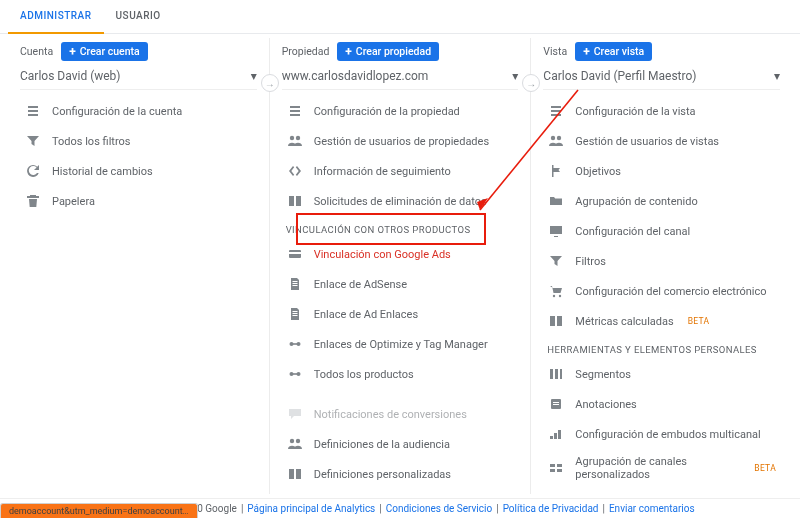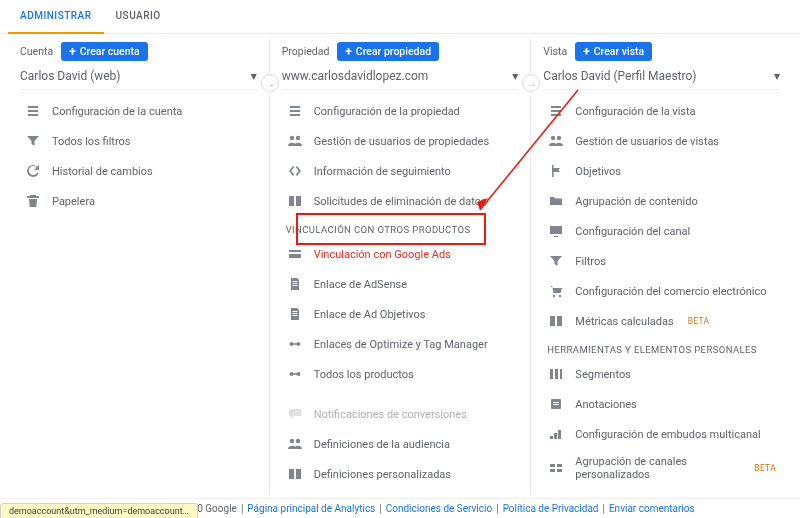--- a/index.html
+++ b/index.html
@@ -41,21 +41,21 @@
   .ic { width:18px; height:18px; display:flex; align-items:center; justify-content:center; flex:0 0 18px;}
   .ic svg { width:16px; height:16px; fill:#80868b; }
   .ic.dim svg { fill:#c0c4c9; }
 
   
   .highlight-box { position:absolute; border:2px solid #e81c0c; pointer-events:none; }
 
   
   .footer { position:absolute; left:0; right:0; bottom:0; font-size:10px; color:#5f6368; border-top:1px solid #eee; padding:4px 6px; display:flex; align-items:center; gap:4px; background:#fff;}
   .footer a { color:#1a73e8; text-decoration:none; cursor:pointer;}
-  .tabstub { position:absolute; left:0; bottom:0; background:#fef9c3; border:1px solid #d0d0d0; border-bottom:none; border-radius:3px 3px 0 0; font-size:9px; padding:2px 8px; color:#3c4043; max-width:230px; white-space:nowrap; overflow:hidden; text-overflow:ellipsis;}
+  .tabstub { position:absolute; left:0; bottom:0; background:#f97316; border:1px solid #d0d0d0; border-bottom:none; border-radius:3px 3px 0 0; font-size:9px; padding:2px 8px; color:#3c4043; max-width:230px; white-space:nowrap; overflow:hidden; text-overflow:ellipsis;}
   .col .scroll { height:405px; overflow:hidden; }
 </style>
 </head>
 <body>
 
 <svg width="0" height="0" style="position:absolute">
   <defs>
     <g id="i-settings">
         <path d="M3 3h10v2H3zM3 7h10v2H3zM3 11h10v2H3z"></path>
       </g>
@@ -253,21 +253,21 @@
             </svg>
           </span>
           <span>Enlace de AdSense</span>
         </div>
       <div class="item">
           <span class="ic">
             <svg viewBox="0 0 16 16">
               <use href="#i-doc"></use>
             </svg>
           </span>
-          <span>Enlace de Ad Objetivos</span>
+          <span>Enlace de Ad Enlaces</span>
         </div>
       <div class="item">
           <span class="ic">
             <svg viewBox="0 0 16 16">
               <use href="#i-link"></use>
             </svg>
           </span>
           <span>Enlaces de Optimize y Tag Manager</span>
         </div>
       <div class="item">

